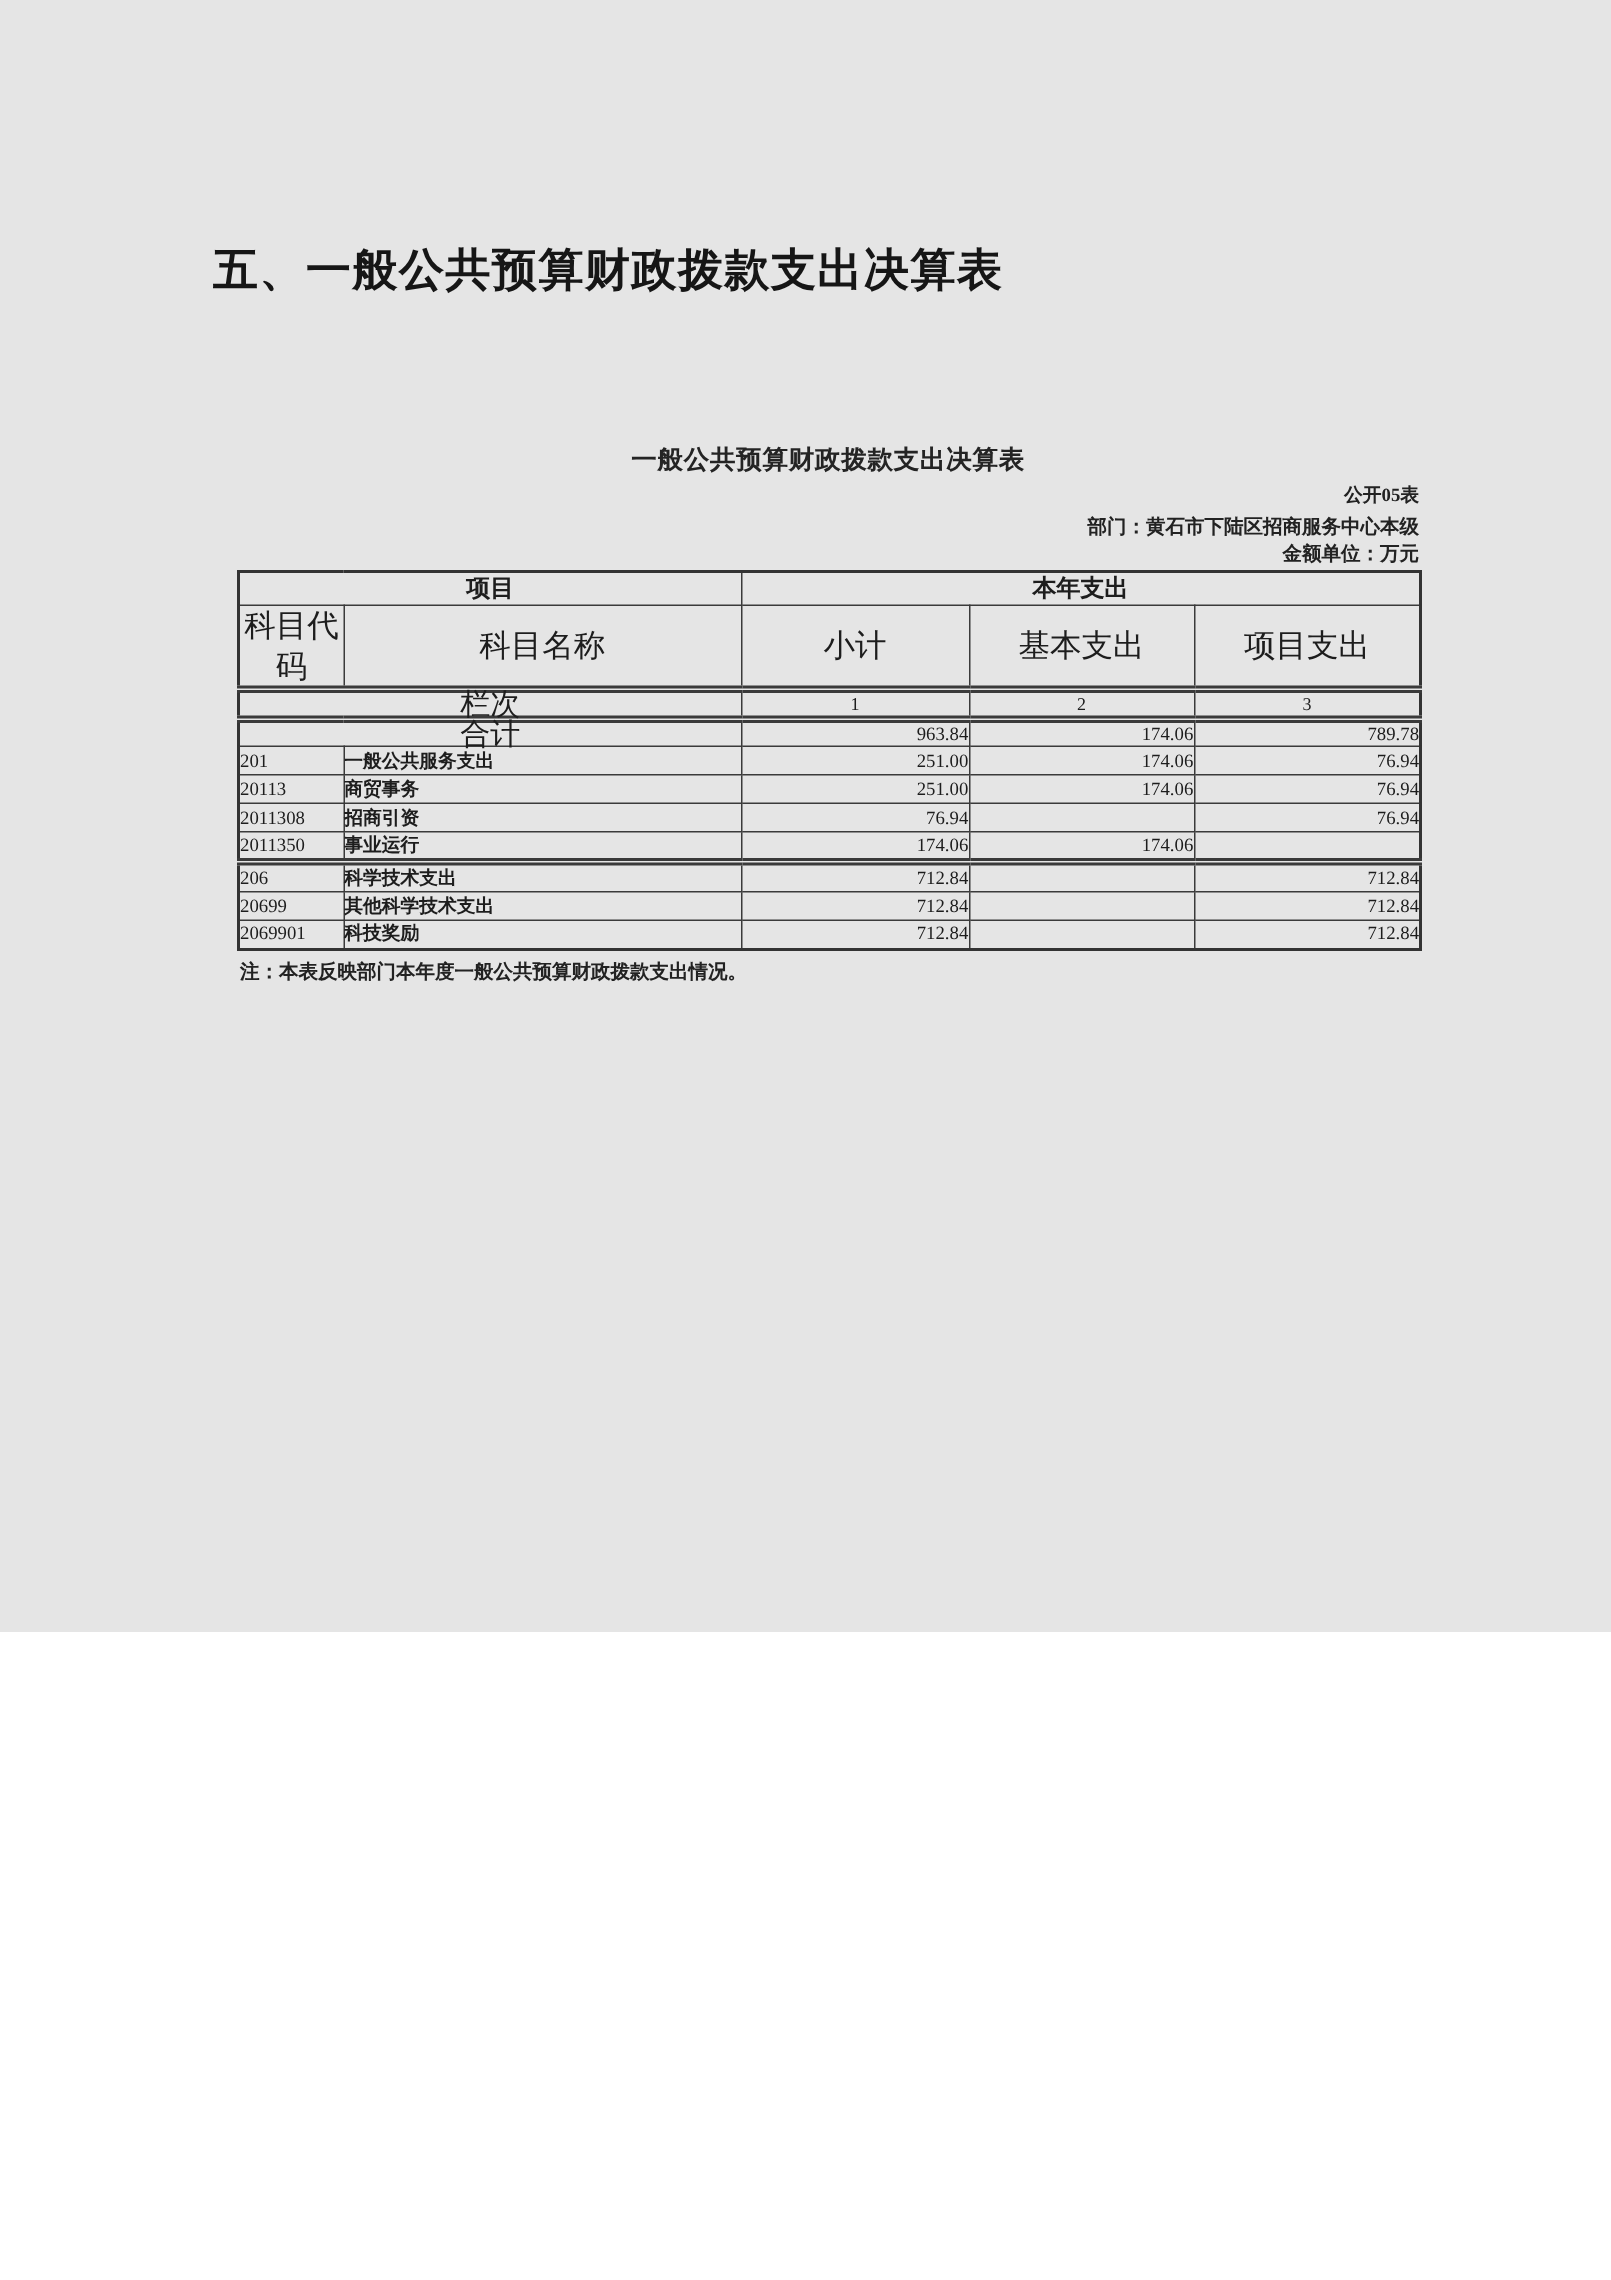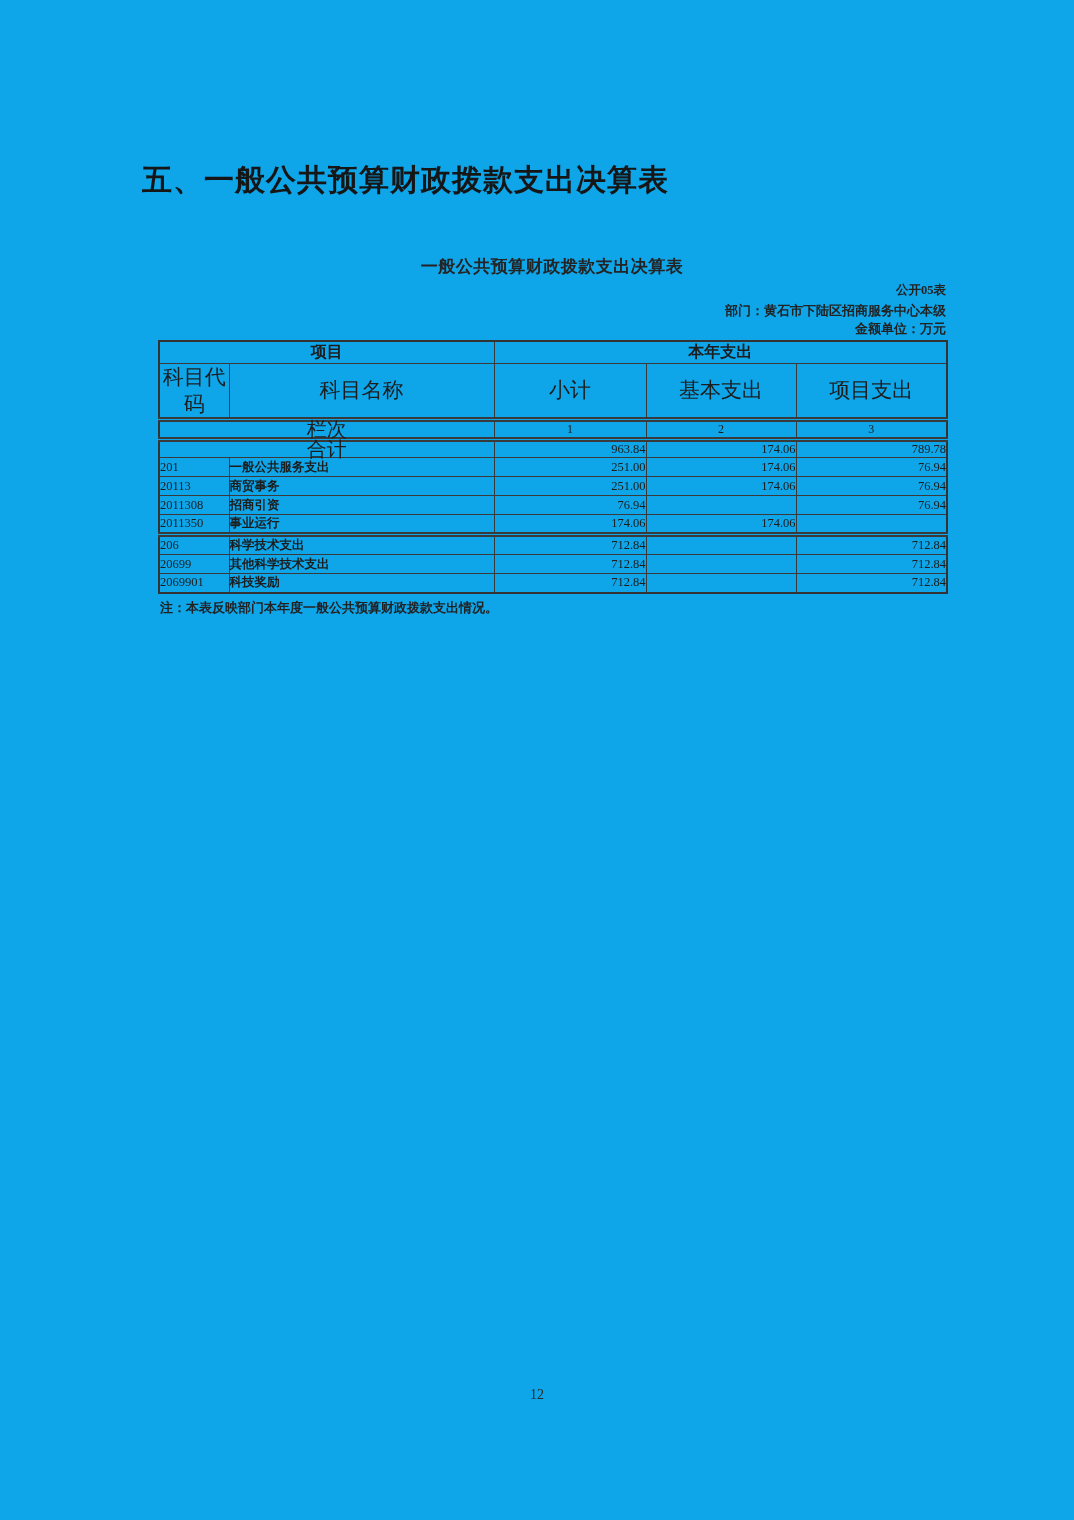--- a/index.html
+++ b/index.html
@@ -5,22 +5,22 @@
   * { margin: 0; padding: 0; box-sizing: border-box; }
   html, body { background: #ffffff; }
   body {
     font-family: "Liberation Serif", serif;
     color: #1f1f1f;
     -webkit-font-smoothing: antialiased;
   }
   .page {
     position: relative;
     width: 1074px;
-    height: 1520px;
-    background: #0ea5e9;
+    height: 1088px;
+    background: #e5e5e5;
     margin: 0 auto;
     overflow: hidden;
   }
   .section-title {
     position: absolute;
     left: 142px;
     top: 160px;
     font-size: 30px;
     font-weight: bold;
     font-family: "Liberation Serif", serif;
@@ -34,20 +34,21 @@
     top: 255px;
     width: 788px;
   }
   .tbl-title {
     text-align: center;
     font-family: "DejaVu Sans", sans-serif;
     font-weight: bold;
     font-size: 17px;
     color: #242424;
     letter-spacing: 0.5px;
+    margin-top: 40px;
   }
   .doc-code {
     text-align: right;
     font-size: 12.5px;
     font-weight: bold;
     margin-top: 4px;
     color: #222;
   }
   .meta-row {
     display: flex;

